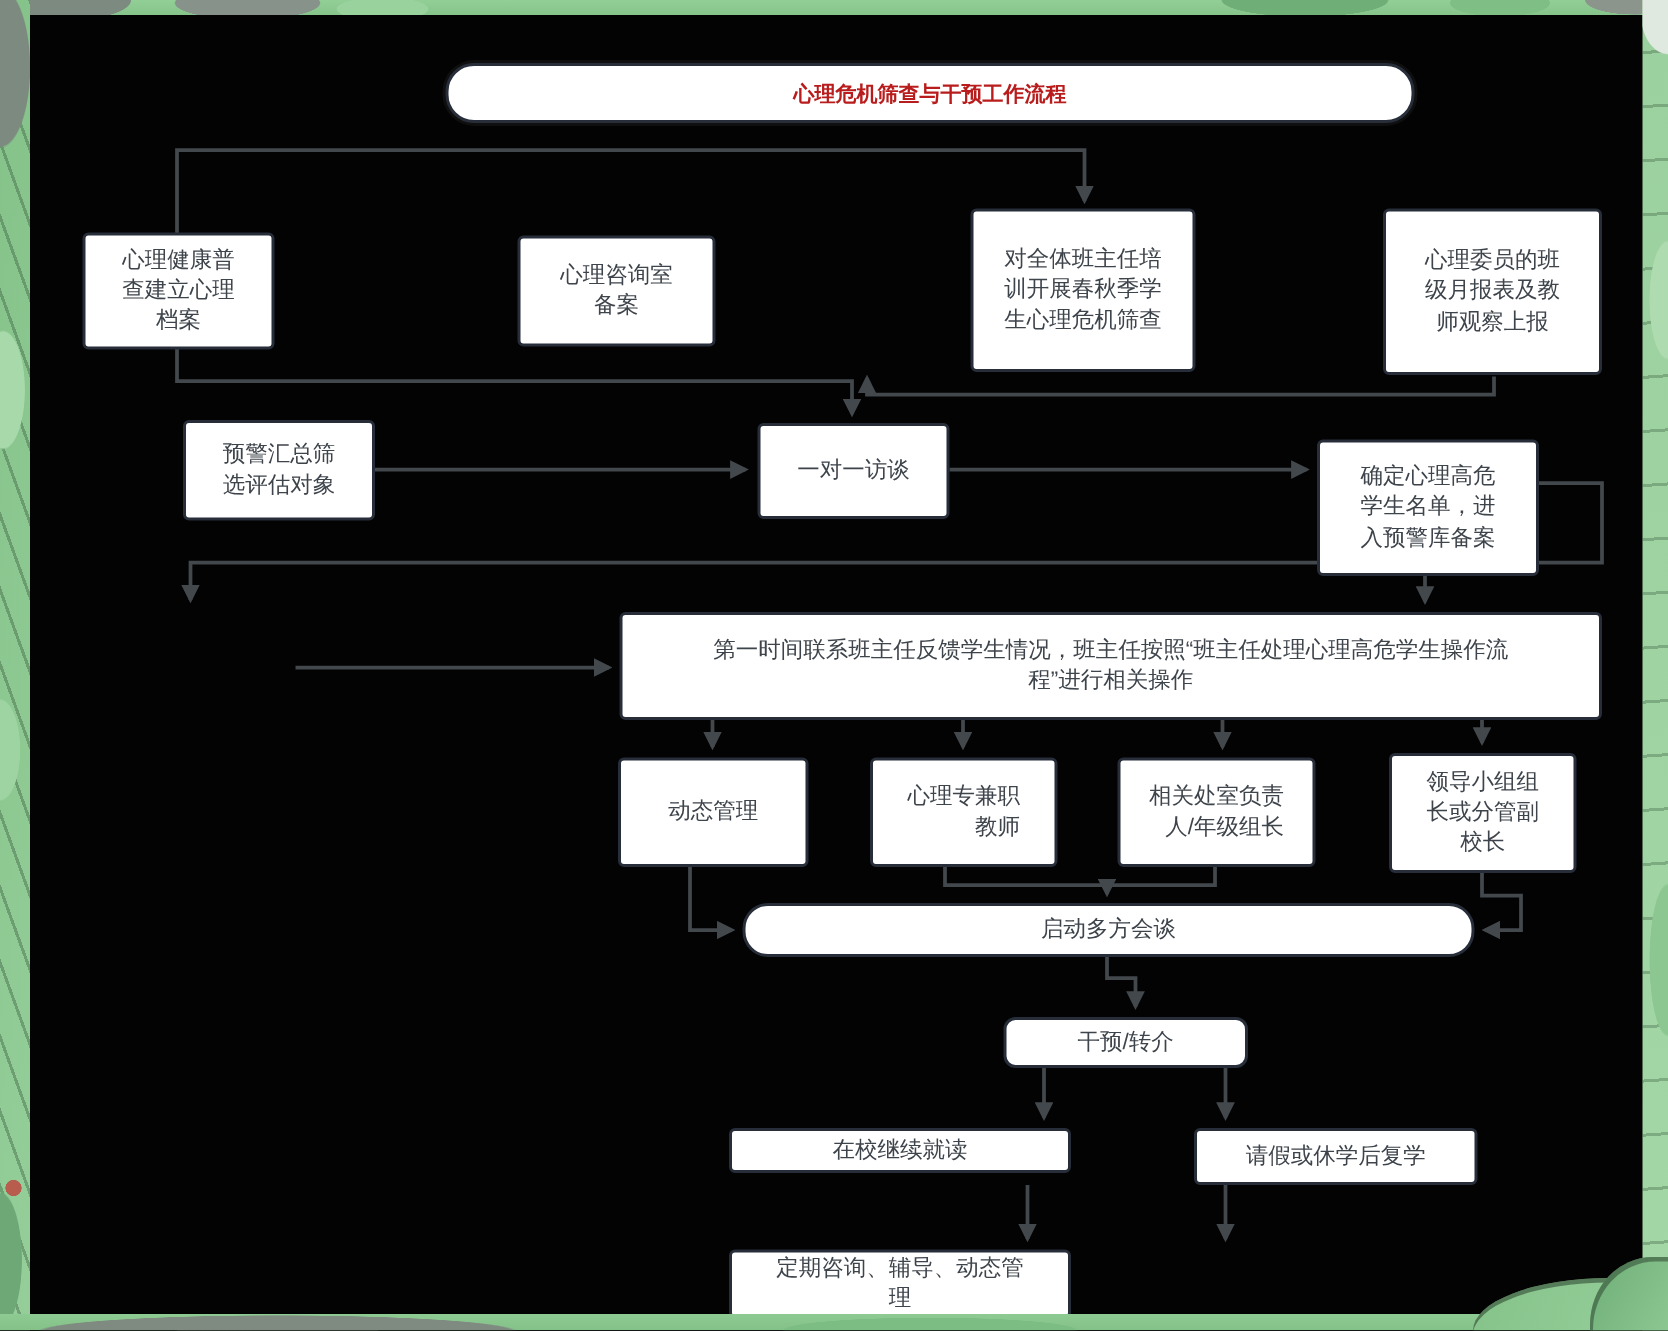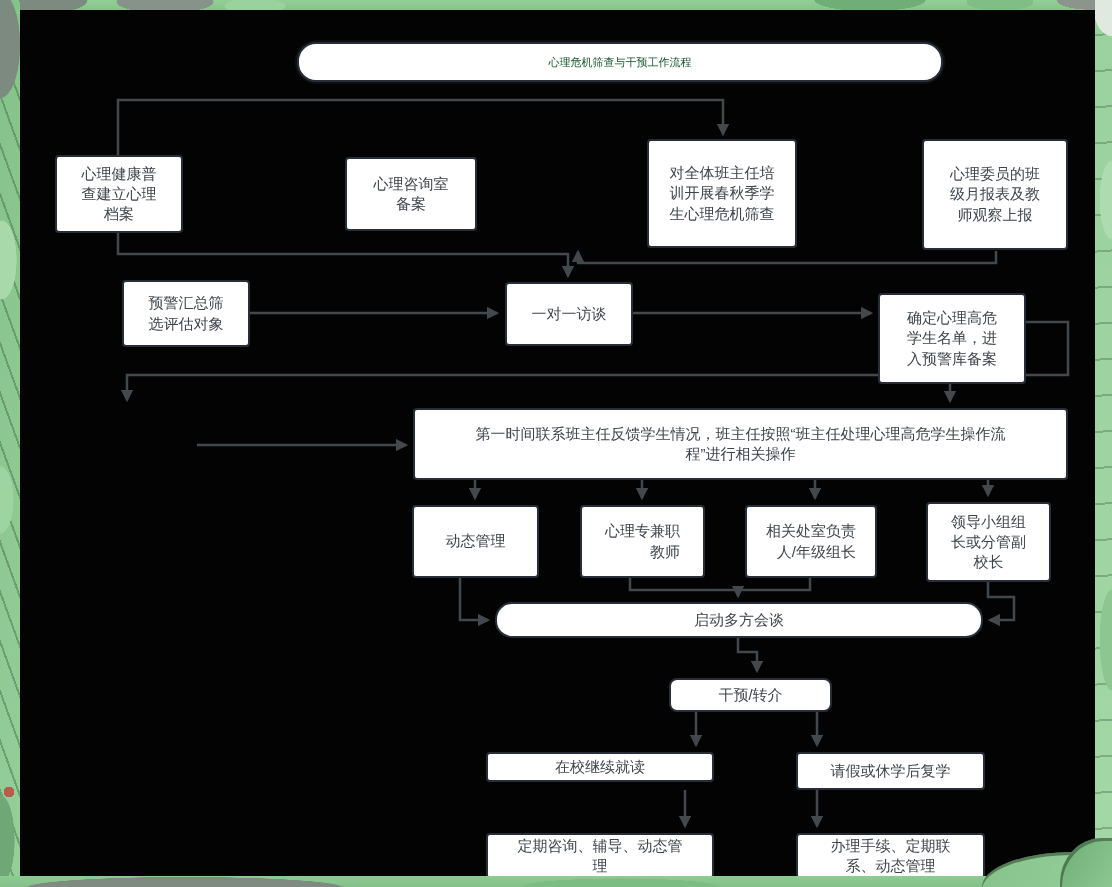--- a/index.html
+++ b/index.html
@@ -4,21 +4,21 @@
 <style>
   html,body{margin:0;padding:0;background:#000;}
   .stage{position:relative;width:1112px;height:887px;background:#030303;overflow:hidden;
          font-family:"Liberation Sans",sans-serif;}
   .connectors{position:absolute;left:0;top:0;z-index:1;}
   .node{position:absolute;z-index:2;box-sizing:border-box;background:#ffffff;
         border:2.5px solid #272e3a;border-radius:4px;
         display:flex;align-items:center;justify-content:center;text-align:center;
         color:#3e444b;font-size:15px;line-height:1.34;white-space:pre-line;}
   .node.round{border-radius:8px;}
-  .node.title{font-weight:normal;font-size:11px;border-radius:19px;color:#14532d;
+  .node.title{font-weight:bold;font-size:14px;border-radius:19px;color:#b91c1c;
               box-shadow:0 0 0 2px rgba(255,255,255,0.05);}
   
   #n-title    {left:297px;top:42px; width:646px;height:40px;}
   #n-survey   {left:55px; top:155px;width:128px;height:78px;}
   #n-room     {left:345px;top:157px;width:132px;height:74px;}
   #n-training {left:647px;top:139px;width:150px;height:109px;}
   #n-report   {left:922px;top:139px;width:146px;height:111px;}
   #n-screen   {left:122px;top:280px;width:128px;height:67px;font-family:Liberation Serif, serif;}
   #n-interview{left:505px;top:282px;width:128px;height:64px;}
   #n-list     {left:878px;top:277px;width:148px;height:91px;margin-top:16px;}
@@ -146,22 +146,20 @@
 长或分管副
 校长</div>
 
   <div class="node round" id="n-meeting">启动多方会谈</div>
   <div class="node round" id="n-interv">干预/转介</div>
 
   <div class="node" id="n-stay">在校继续就读</div>
   <div class="node" id="n-leave">请假或休学后复学</div>
   <div class="node" id="n-stayf">定期咨询、辅导、动态管
 理</div>
-  <div class="node" id="n-leavef">办理手续、定期联
-系、动态管理</div>
 
   <div class="frame f-top"></div>
   <div class="frame f-left"></div>
   <div class="frame f-right"></div>
   <div class="frame f-bottom"></div>
   <div class="frame f-corner"></div>
   <div class="frame f-corner2"></div>
 
 </div>
 

